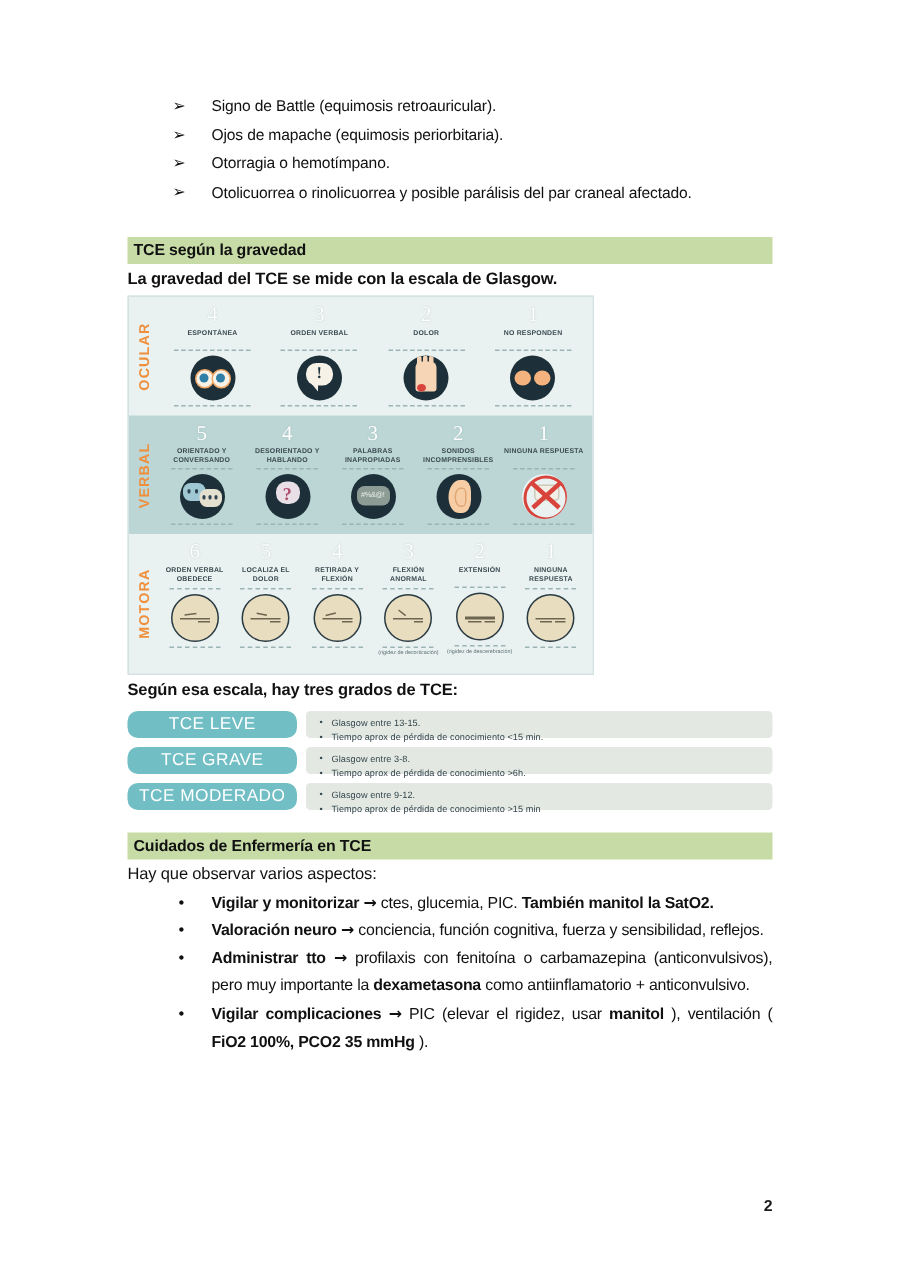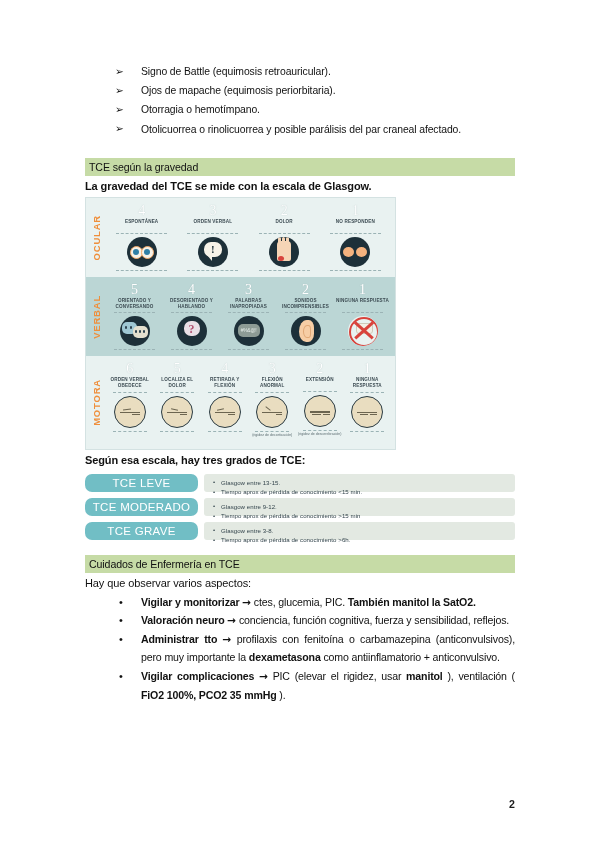--- a/index.html
+++ b/index.html
@@ -43,21 +43,21 @@
     left: 0;
     top: -0.5px;
     font-size: 10.5px;
     font-family: "DejaVu Sans", sans-serif;
   }
 
   
   .sec-head {
     background: #c6dba6;
     font-size: 10.6px;
-    font-weight: normal;
+    font-weight: bold;
     padding: 3px 4px 3px 4px;
     letter-spacing: -0.1px;
     margin-top: 20px;
   }
   .para {
     font-size: 11px;
     font-weight: bold;
     margin: 4px 0 0 0;
     letter-spacing: -0.1px;
   }
@@ -613,34 +613,34 @@
     <div class="grade-row">
       <div class="grade-name">TCE LEVE</div>
       <div class="grade-desc">
         <ul>
           <li>Glasgow entre 13-15.</li>
           <li>Tiempo aprox de pérdida de conocimiento &lt;15 min.</li>
         </ul>
       </div>
     </div>
     <div class="grade-row">
+      <div class="grade-name">TCE GRAVE</div>
+      <div class="grade-desc">
+        <ul>
+          <li>Glasgow entre 3-8.</li>
+          <li>Tiempo aprox de pérdida de conocimiento &gt;6h.</li>
+        </ul>
+      </div>
+    </div>
+    <div class="grade-row">
       <div class="grade-name">TCE MODERADO</div>
       <div class="grade-desc">
         <ul>
           <li>Glasgow entre 9-12.</li>
           <li>Tiempo aprox de pérdida de conocimiento &gt;15 min</li>
-        </ul>
-      </div>
-    </div>
-    <div class="grade-row">
-      <div class="grade-name">TCE GRAVE</div>
-      <div class="grade-desc">
-        <ul>
-          <li>Glasgow entre 3-8.</li>
-          <li>Tiempo aprox de pérdida de conocimiento &gt;6h.</li>
         </ul>
       </div>
     </div>
   </div>
 
   <div class="sec-head" style="margin-top:15px;">Cuidados de Enfermería en TCE</div>
   <div class="para reg">Hay que observar varios aspectos:</div>
 
   <ul class="dot-list">
     <li>

